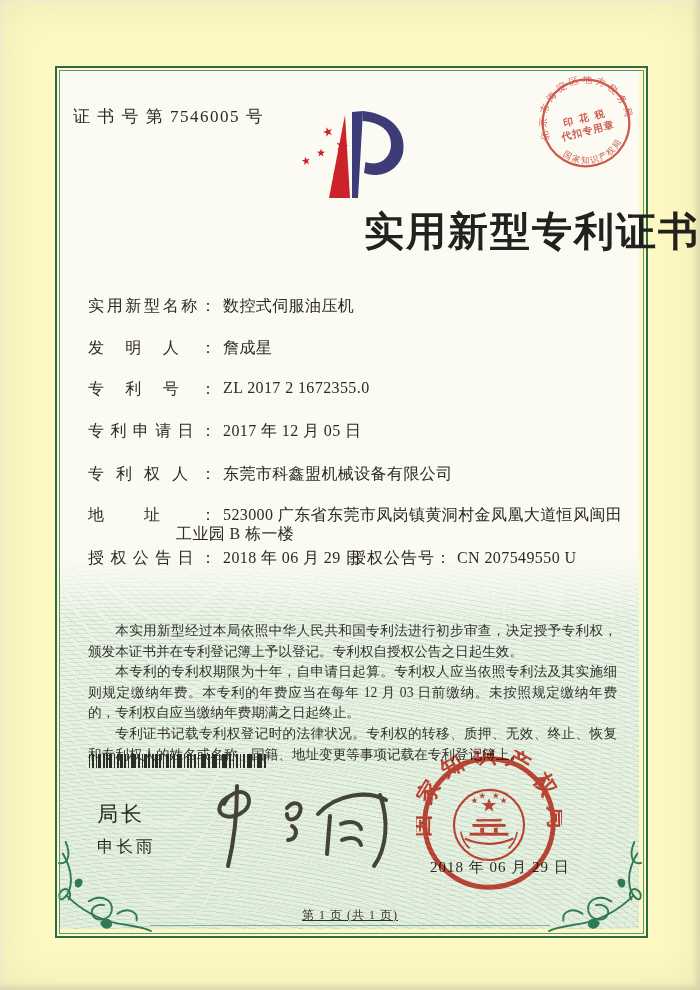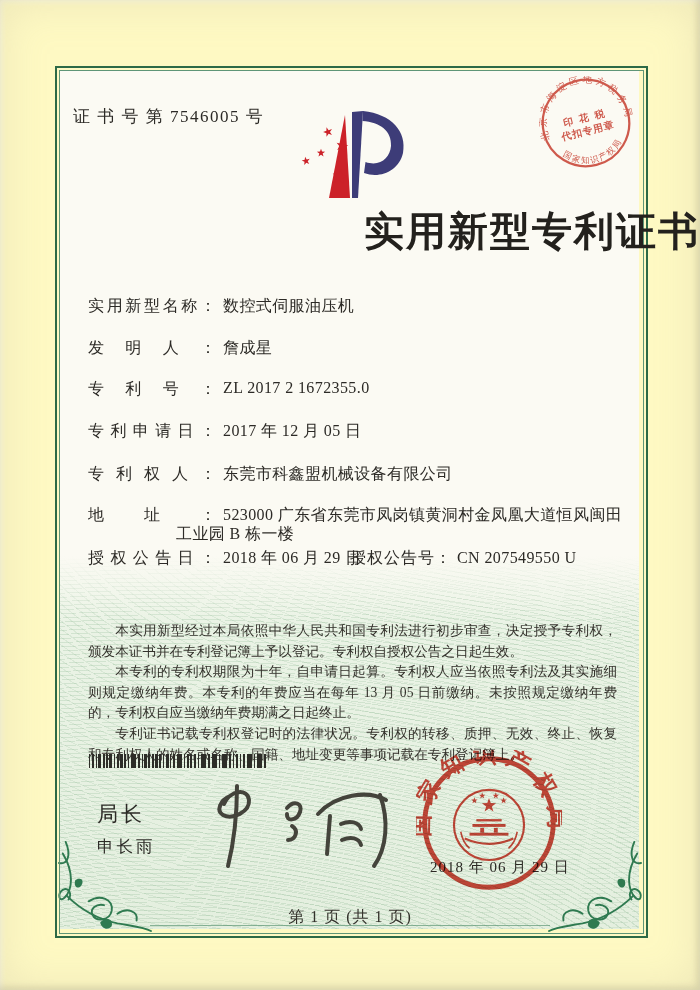--- a/index.html
+++ b/index.html
@@ -50,21 +50,21 @@
   .sig-name{position:absolute;left:97px;top:836px;font-size:16.5px;letter-spacing:3px;}
   .sig-script{position:absolute;left:190px;top:780px;opacity:.9;}
   
   .seal-date{position:absolute;left:430px;top:858px;font-size:15px;letter-spacing:1px;color:#2b2924;}
   .seal{position:absolute;left:416px;top:750px;mix-blend-mode:multiply;}
   .tax-stamp{position:absolute;left:539px;top:76px;mix-blend-mode:multiply;}
   
   .orn-left{position:absolute;left:56px;top:840px;}
   .orn-right{position:absolute;left:548px;top:840px;transform:scaleX(-1);}
   
-  .footer{position:absolute;left:0;right:0;top:907px;text-align:center;font-size:16px;letter-spacing:1px;color:#33312b;}
+  .footer{position:absolute;left:0;right:0;top:907px;text-align:center;font-size:12px;letter-spacing:1px;color:#33312b;text-decoration:underline;}
 </style>
 </head>
 <body>
 
 <div class="paper">
 
   <div class="inner-bg"></div>
 
   <div class="guilloche"></div>
   <div class="panel-bottom-line"></div>
@@ -128,21 +128,21 @@
   <div class="addr2">工业园 B 栋一楼</div>
   <div class="row" style="top:548px">
     <span class="flabel">授权公告日：</span><span class="fvalue">2018 年 06 月 29 日</span>
   </div>
   <div class="grant-no">
     <span class="glabel">授权公告号：</span><span class="gvalue">CN 207549550 U</span>
   </div>
 
   <div class="paras">
     <p>本实用新型经过本局依照中华人民共和国专利法进行初步审查，决定授予专利权，颁发本证书并在专利登记簿上予以登记。专利权自授权公告之日起生效。</p>
-    <p>本专利的专利权期限为十年，自申请日起算。专利权人应当依照专利法及其实施细则规定缴纳年费。本专利的年费应当在每年 13 月 05 日前缴纳。未按照规定缴纳年费的，专利权自应当缴纳年费期满之日起终止。</p>
+    <p>本专利的专利权期限为十年，自申请日起算。专利权人应当依照专利法及其实施细则规定缴纳年费。本专利的年费应当在每年 12 月 03 日前缴纳。未按照规定缴纳年费的，专利权自应当缴纳年费期满之日起终止。</p>
     <p>专利证书记载专利权登记时的法律状况。专利权的转移、质押、无效、终止、恢复和专利权人的姓名或名称、国籍、地址变更等事项记载在专利登记簿上。</p>
   </div>
 
   <div class="barcode"></div>
 
   <div class="sig-title">局长</div>
   <div class="sig-name">申长雨</div>
   <svg class="sig-script" width="210" height="100" viewBox="0 0 210 100" fill="none" stroke="#34322b" stroke-width="4" stroke-linecap="round">
     <path d="M34,24 C40,10 58,8 59,20 C60,32 42,40 33,35 C26,31 30,20 40,16"></path>
     <path d="M47,6 C47,30 45,58 38,86"></path>

